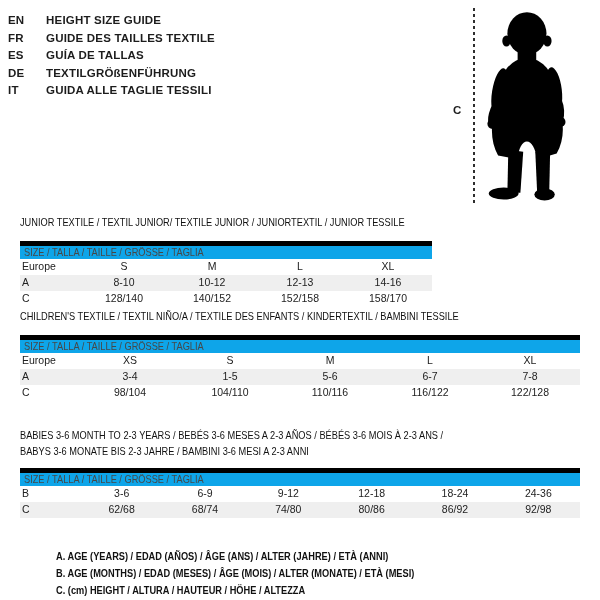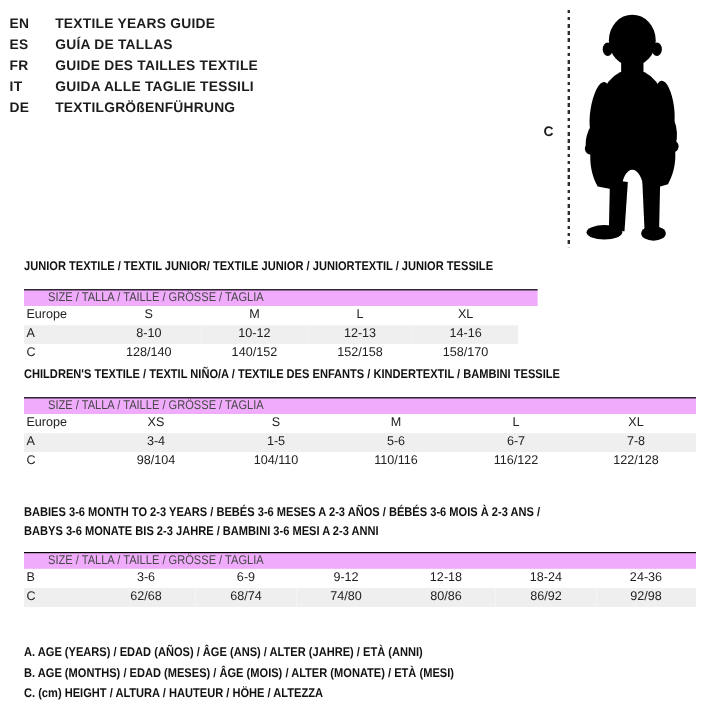--- a/index.html
+++ b/index.html
@@ -12,66 +12,66 @@
   .lang-code{width:38px;flex:0 0 38px;}
 
   
   .dotted-line{position:absolute;left:473px;top:8px;width:2px;height:198px;
     background-image:repeating-linear-gradient(to bottom,#2e2e2e 0 3px,transparent 3px 6px);}
   .fig-c{position:absolute;left:453px;top:104px;font-weight:bold;font-size:11.5px;}
   .baby-svg{position:absolute;left:486px;top:7px;width:93px;height:202px;}
 
   
   .content{position:absolute;left:20px;top:216px;width:560px;}
-  .tbl-title{font-size:10.5px;font-weight:bold;line-height:12px;color:#111;}
+  .tbl-title{font-size:10.5px;font-weight:normal;line-height:12px;color:#111;}
   .tbl-title .line,.foot .line{display:block;transform:scaleX(0.88);transform-origin:0 50%;white-space:nowrap;}
   .t3 .tbl-title .line{line-height:16px;}
-  .size-bar{background:#f0abfc;border-top:1px solid #000000;height:13px;line-height:13px;
-    padding-left:20px;font-size:10.5px;color:#474747;margin-top:13px;}
+  .size-bar{background:#0ea5e9;border-top:5px solid #000000;height:13px;line-height:13px;
+    padding-left:4px;font-size:10.5px;color:#474747;margin-top:13px;}
   .size-bar .cond{display:inline-block;transform:scaleX(0.88);transform-origin:0 50%;white-space:nowrap;}
   table{border-collapse:collapse;table-layout:fixed;}
   .t1 table{width:412px;}
   .t1 .size-bar{width:408px;}
   .t2 table,.t3 table{width:560px;}
   td{font-size:10.5px;height:16px;line-height:15.5px;text-align:center;padding:0;color:#222;
     overflow:hidden;white-space:nowrap;}
   td:first-child{text-align:left;width:58px;padding-left:2px;}
   tbody tr:nth-child(2){background:#efefef;}
   .sec{margin:0;}
   .t2{margin-top:3px;}
   .t3{margin-top:26px;}
   .t3 .size-bar{margin-top:9px;}
-  .foot{margin-top:30px;font-size:10.5px;font-weight:bold;color:#111;}
+  .foot{margin-top:30px;font-size:10.5px;font-weight:bold;color:#111;margin-left:36px;}
   .foot .line{line-height:17px;}
 </style>
 </head>
 <body>
 
 <div class="canvas">
 
   <div class="langs">
     <div class="lang-row">
       <span class="lang-code">EN</span>
-      <span class="lang-title">TEXTILE YEARS GUIDE</span>
+      <span class="lang-title">HEIGHT SIZE GUIDE</span>
+    </div>
+    <div class="lang-row">
+      <span class="lang-code">FR</span>
+      <span class="lang-title">GUIDE DES TAILLES TEXTILE</span>
     </div>
     <div class="lang-row">
       <span class="lang-code">ES</span>
       <span class="lang-title">GUÍA DE TALLAS</span>
     </div>
     <div class="lang-row">
-      <span class="lang-code">FR</span>
-      <span class="lang-title">GUIDE DES TAILLES TEXTILE</span>
+      <span class="lang-code">DE</span>
+      <span class="lang-title">TEXTILGRÖßENFÜHRUNG</span>
     </div>
     <div class="lang-row">
       <span class="lang-code">IT</span>
       <span class="lang-title">GUIDA ALLE TAGLIE TESSILI</span>
-    </div>
-    <div class="lang-row">
-      <span class="lang-code">DE</span>
-      <span class="lang-title">TEXTILGRÖßENFÜHRUNG</span>
     </div>
   </div>
 
   <div class="dotted-line"></div>
   <div class="fig-c">C</div>
   <svg class="baby-svg" viewBox="0 0 100 210" xmlns="http://www.w3.org/2000/svg">
     <g fill="#000000">
       <ellipse cx="44" cy="25" rx="21" ry="23"></ellipse>
       <ellipse cx="22" cy="33" rx="4.5" ry="6"></ellipse>
       <ellipse cx="66" cy="33" rx="4.5" ry="6"></ellipse>

